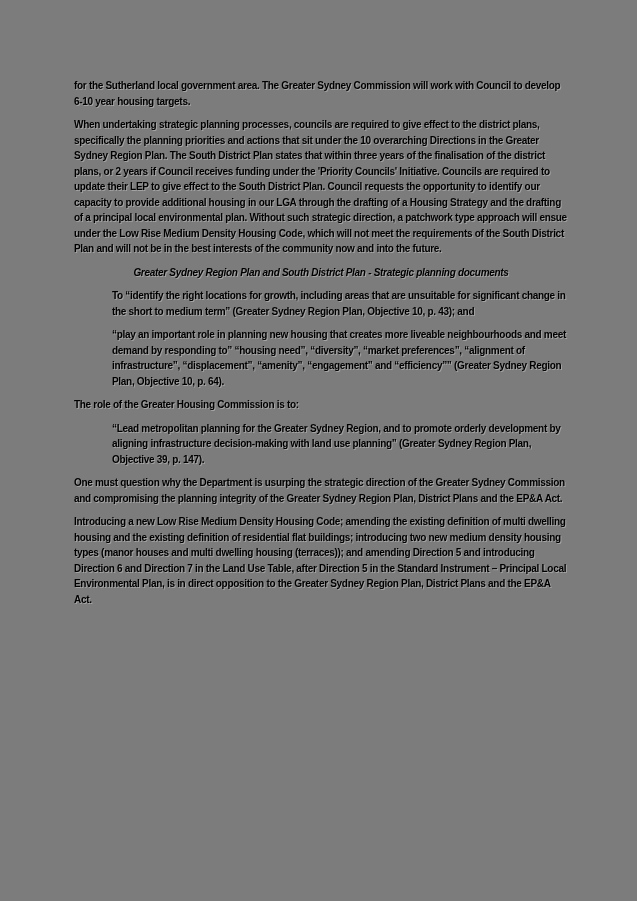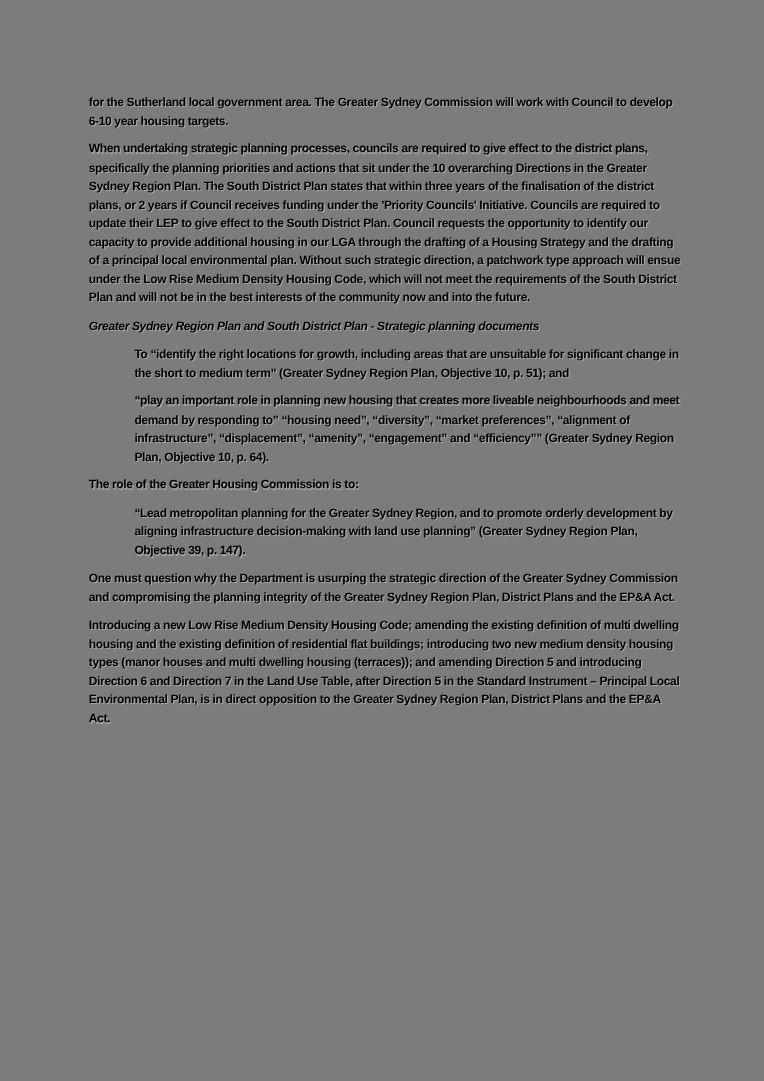--- a/index.html
+++ b/index.html
@@ -26,20 +26,21 @@
     font-weight: bold;
     letter-spacing: -0.3px;
     text-shadow: 1px 1px 0 rgba(255,255,255,0.30);
   }
   .para {
     margin: 0 0 8px 0;
   }
   .heading {
     margin: 0 0 8px 0;
     font-style: italic;
+    text-align: center;
   }
   .quote {
     margin: 0 0 8px 38px;
   }
   .footer {
     position: absolute;
     left: 72px;
     top: 842px;
     width: 490px;
     font-size: 12px;
@@ -71,21 +72,21 @@
 </style>
 </head>
 <body>
 
 <div class="page">
 
   <div class="content">
     <div class="para">for the Sutherland local government area. The Greater Sydney Commission will work with Council to develop 6-10 year housing targets.</div>
     <div class="para">When undertaking strategic planning processes, councils are required to give effect to the district plans, specifically the planning priorities and actions that sit under the 10 overarching Directions in the Greater Sydney Region Plan. The South District Plan states that within three years of the finalisation of the district plans, or 2 years if Council receives funding under the 'Priority Councils' Initiative. Councils are required to update their LEP to give effect to the South District Plan. Council requests the opportunity to identify our capacity to provide additional housing in our LGA through the drafting of a Housing Strategy and the drafting of a principal local environmental plan. Without such strategic direction, a patchwork type approach will ensue under the Low Rise Medium Density Housing Code, which will not meet the requirements of the South District Plan and will not be in the best interests of the community now and into the future.</div>
     <div class="heading">Greater Sydney Region Plan and South District Plan - Strategic planning documents</div>
-    <div class="quote">To “identify the right locations for growth, including areas that are unsuitable for significant change in the short to medium term” (Greater Sydney Region Plan, Objective 10, p. 51); and</div>
+    <div class="quote">To “identify the right locations for growth, including areas that are unsuitable for significant change in the short to medium term” (Greater Sydney Region Plan, Objective 10, p. 43); and</div>
     <div class="quote">“play an important role in planning new housing that creates more liveable neighbourhoods and meet demand by responding to” “housing need”, “diversity”, “market preferences”, “alignment of infrastructure”, “displacement”, “amenity”, “engagement” and “efficiency”” (Greater Sydney Region Plan, Objective 10, p. 64).</div>
     <div class="para">The role of the Greater Housing Commission is to:</div>
     <div class="quote">“Lead metropolitan planning for the Greater Sydney Region, and to promote orderly development by aligning infrastructure decision-making with land use planning” (Greater Sydney Region Plan, Objective 39, p. 147).</div>
     <div class="para">One must question why the Department is usurping the strategic direction of the Greater Sydney Commission and compromising the planning integrity of the Greater Sydney Region Plan, District Plans and the EP&amp;A Act.</div>
     <div class="para">Introducing a new Low Rise Medium Density Housing Code; amending the existing definition of multi dwelling housing and the existing definition of residential flat buildings; introducing two new medium density housing types (manor houses and multi dwelling housing (terraces)); and amending Direction 5 and introducing Direction 6 and Direction 7 in the Land Use Table, after Direction 5 in the Standard Instrument – Principal Local Environmental Plan, is in direct opposition to the Greater Sydney Region Plan, District Plans and the EP&amp;A Act.</div>
   </div>
 
   <div class="footer">
     <div class="footer-rule"></div>
     <div class="footer-row">

